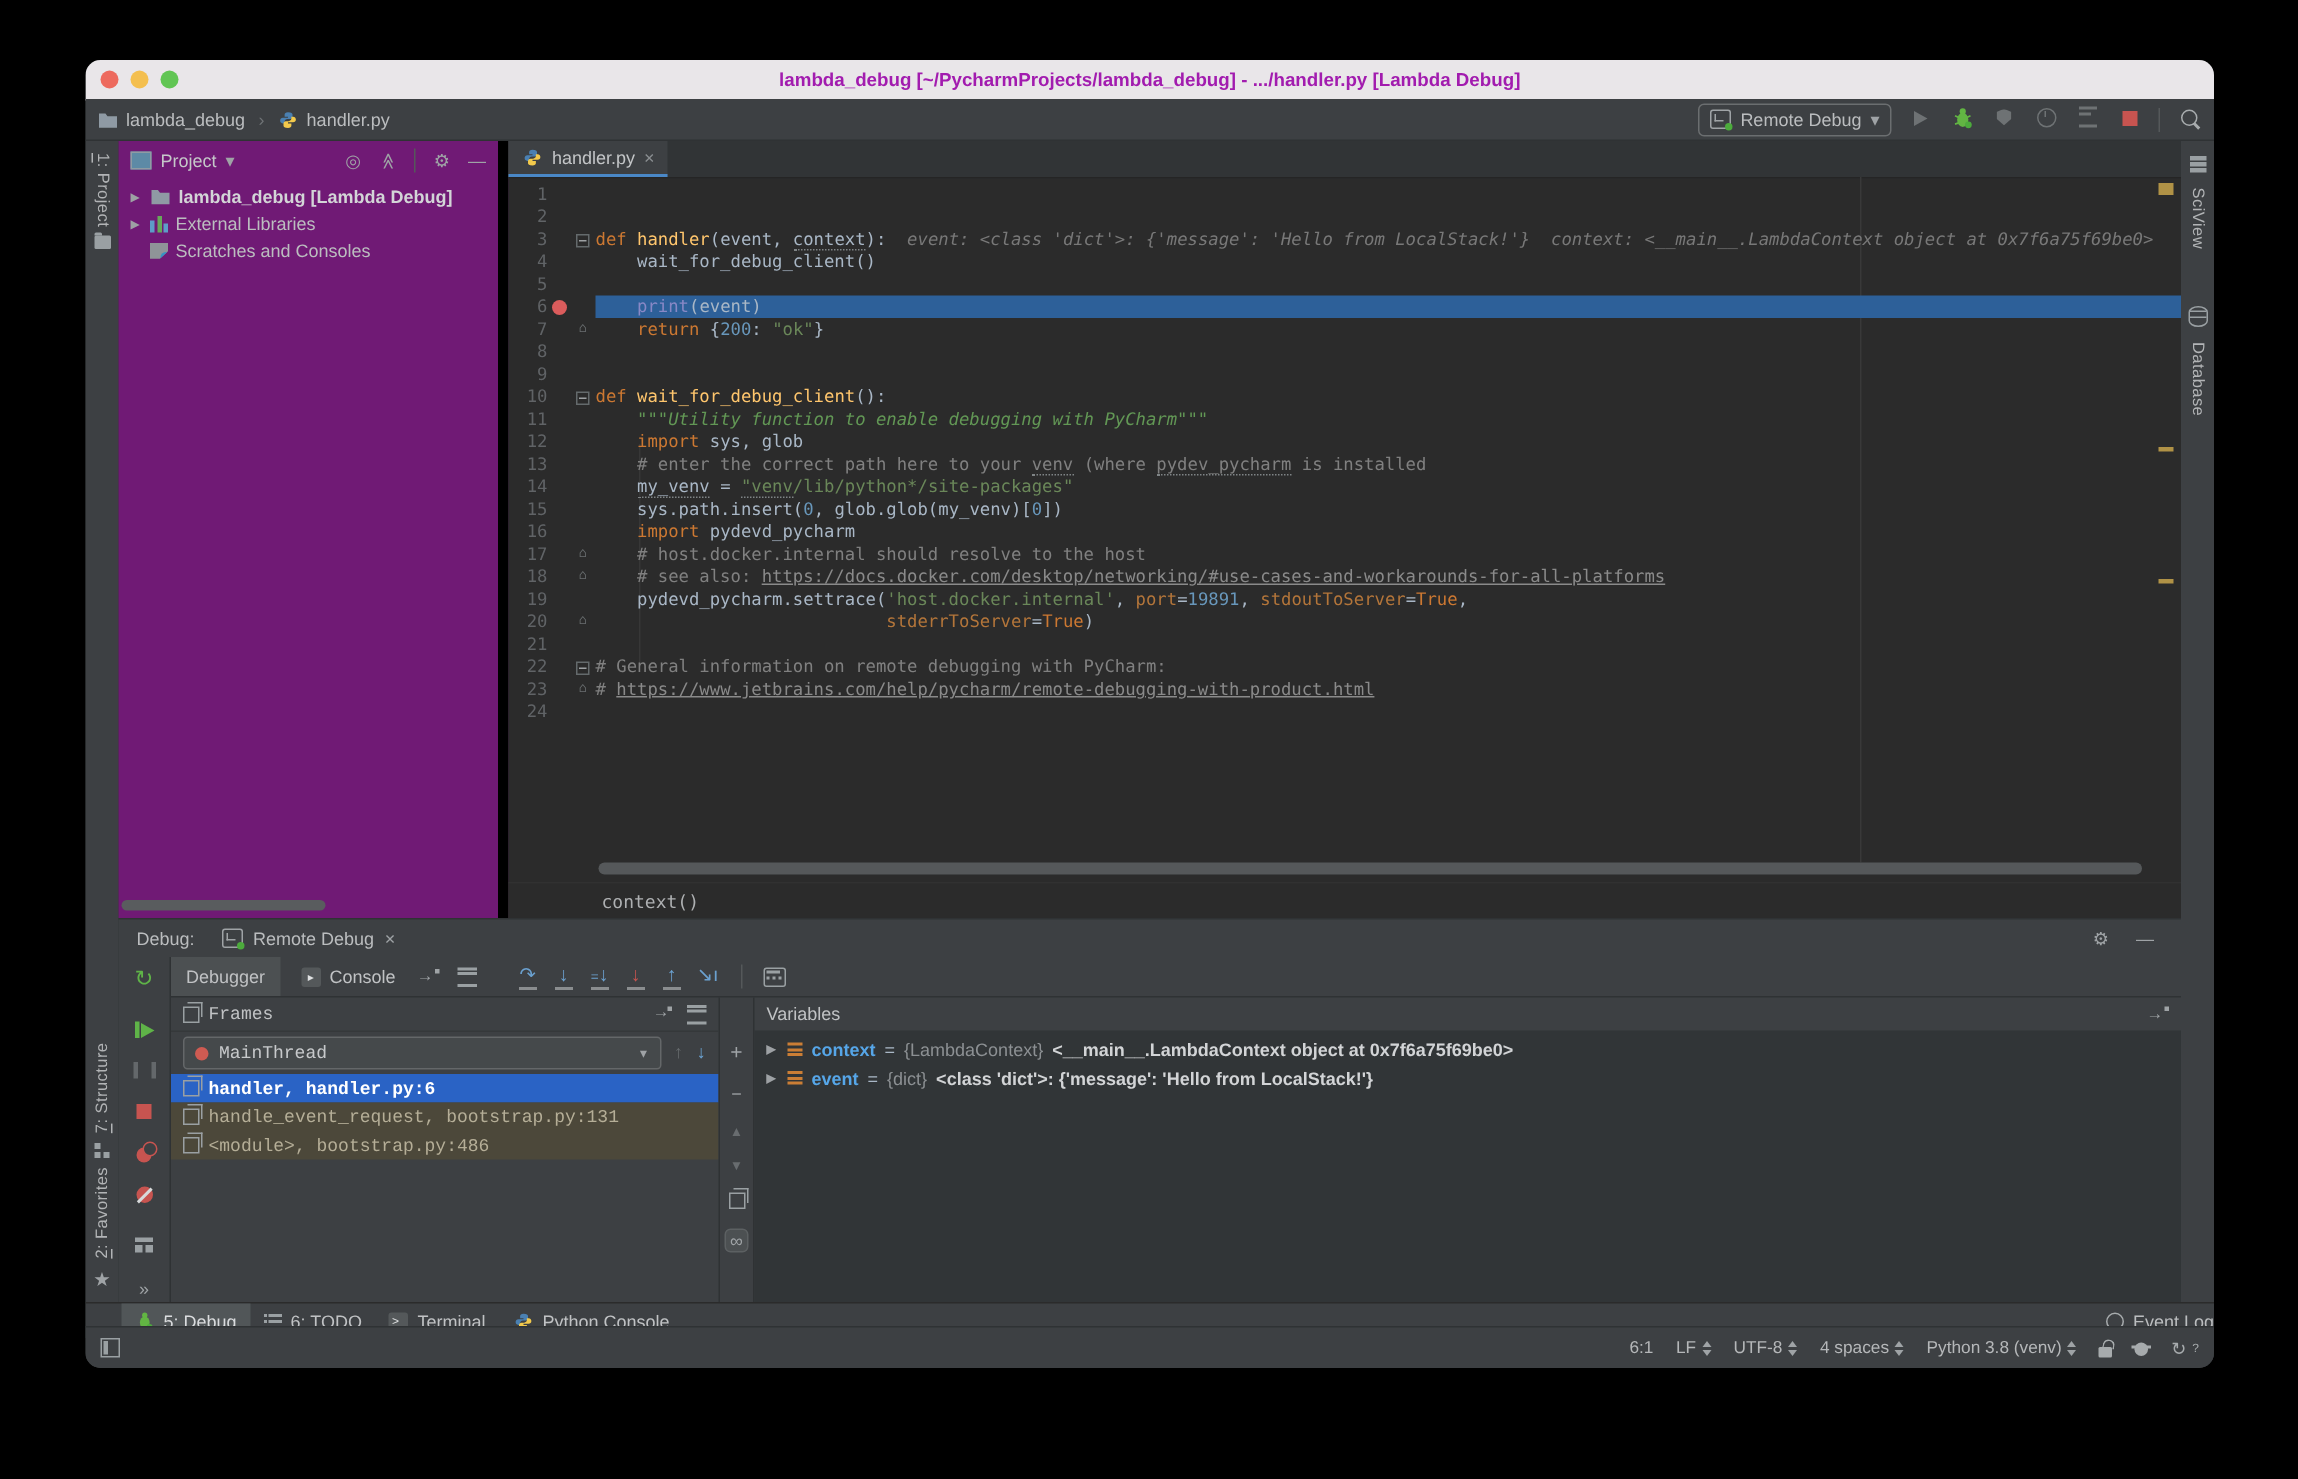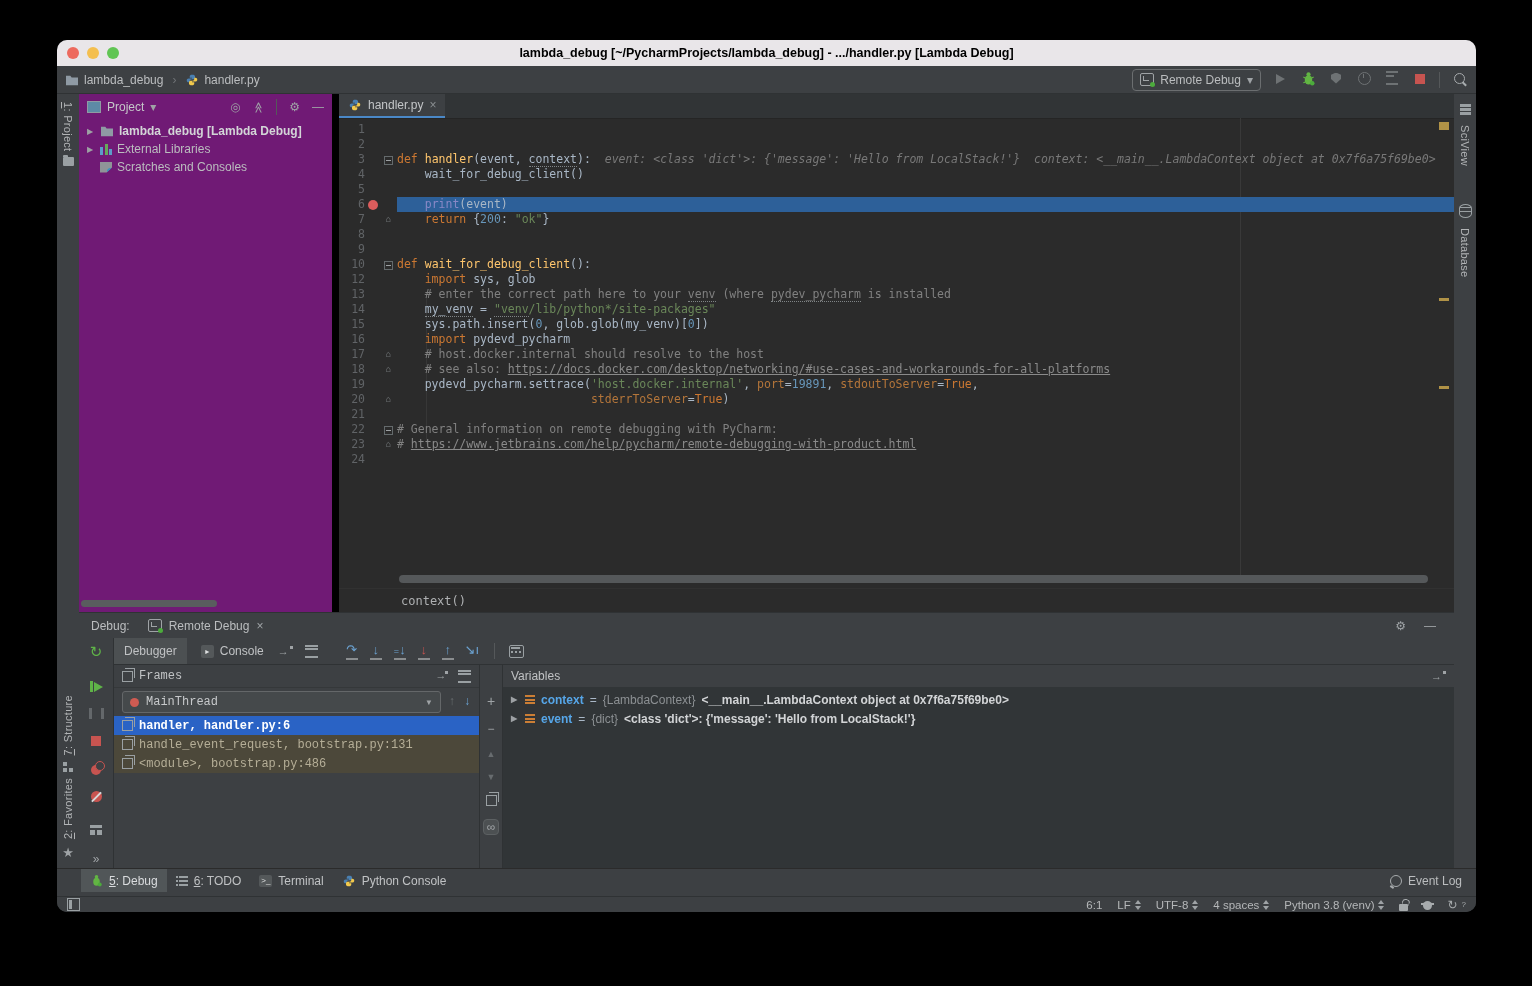--- a/index.html
+++ b/index.html
@@ -2,21 +2,21 @@
 <html><head>
 <meta charset="utf-8">
 <style>
   html,body{margin:0;padding:0;background:#000;width:1532px;height:986px;overflow:hidden;
     font-family:"Liberation Sans",sans-serif;-webkit-font-smoothing:antialiased;}
   .win{position:absolute;left:57px;top:40px;width:1419px;height:872px;background:#3d4043;
     border-radius:10px;overflow:hidden;font-size:12px;color:#bbbdbf;}
   
   .titlebar{position:absolute;top:0;left:0;right:0;height:26px;background:#e9e6e9;
     border-bottom:1px solid #c7c4c7;display:flex;align-items:center;justify-content:center;}
-  .title-text{font-size:12.5px;font-weight:bold;color:#000000;}
+  .title-text{font-size:12.5px;font-weight:bold;color:#a21caf;}
   .lights{position:absolute;left:10px;top:7px;display:flex;gap:8px;}
   .light{width:12px;height:12px;border-radius:50%;}
   
   .navbar{position:absolute;top:26px;left:0;right:0;height:28px;background:#3d4043;
     border-bottom:1px solid #2f3234;display:flex;align-items:center;padding:0 8px;box-sizing:border-box;}
   .crumb{display:flex;align-items:center;gap:5px;color:#bbbdbf;}
   .crumb-sep{color:#6f7376;margin:0 4px;}
   .nav-right{margin-left:auto;display:flex;align-items:center;gap:10px;}
   .runconfig{display:flex;align-items:center;gap:6px;border:1px solid #6b6e70;border-radius:4px;
     height:20px;padding:0 7px;}
@@ -181,24 +181,24 @@
     linear-gradient(#cb7e35,#cb7e35) 0 3.5px/10px 2px no-repeat,
     linear-gradient(#cb7e35,#cb7e35) 0 7px/10px 2px no-repeat;flex:none;}
   .vname{color:#56a6e8;} .veq{color:#a9b7c6;font-weight:400;} .vtype{color:#8c9093;font-weight:400;}
   .vval{color:#d2d4d6;}
   
   .bottombar{position:absolute;left:0;right:0;bottom:20px;height:24px;background:#3d4043;
     border-top:1px solid #2b2b2b;display:flex;align-items:center;padding-left:24px;box-sizing:border-box;}
   .btab{height:100%;display:flex;align-items:center;gap:6px;padding:0 9px;color:#c0c2c4;}
   .btab.active{background:#515658;color:#dadcde;}
   .btab u{text-decoration:underline;}
-  .bb-right{margin-left:auto;display:flex;align-items:center;gap:6px;padding-right:14px;}
+  .bb-right{margin-left:auto;display:flex;align-items:center;gap:6px;}
   .balloon{width:10px;height:10px;border:1.5px solid #a7abad;border-radius:50%;position:relative;}
   .balloon::after{content:"";position:absolute;left:-1px;bottom:-2px;width:4px;height:2px;background:#a7abad;transform:rotate(35deg);}
-  .statusbar{position:absolute;left:0;right:0;bottom:0;height:16px;background:#3d4043;
+  .statusbar{position:absolute;left:0;right:0;bottom:0;height:28px;background:#3d4043;
     border-top:1px solid #2f3234;display:flex;align-items:center;padding:0 10px;box-sizing:border-box;
     font-size:11.5px;color:#b5b7b9;}
   .sb-right{margin-left:auto;display:flex;align-items:center;gap:15px;}
   .sb-item{display:flex;align-items:center;gap:4px;}
   .ud{display:inline-flex;flex-direction:column;gap:2px;}
   .ud i{display:block;width:0;height:0;border-left:3.5px solid transparent;border-right:3.5px solid transparent;}
   .ud .u1{border-bottom:4px solid #9fa3a6;} .ud .d1{border-top:4px solid #9fa3a6;}
   .twtoggle{width:11px;height:11px;border:1.4px solid #9aa0a3;position:relative;}
   .twtoggle::after{content:"";position:absolute;left:1px;top:1px;bottom:1px;width:3px;background:#9aa0a3;}
   .ic-lock{width:9px;height:7px;background:#a7abad;border-radius:1px;position:relative;margin-top:5px;}
@@ -340,20 +340,21 @@
           <div class="code-line"><span class="ln">1</span><span class="mark"></span><span class="fold"></span><span class="codetxt"></span></div>
           <div class="code-line"><span class="ln">2</span><span class="mark"></span><span class="fold"></span><span class="codetxt"></span></div>
           <div class="code-line"><span class="ln">3</span><span class="mark"></span><span class="fold"><span class="fold-open"></span></span><span class="codetxt"><span class="tok-k">def </span><span class="tok-f">handler</span><span class="tok-p">(event, </span><span class="tok-w">context</span><span class="tok-p">):</span><span class="tok-h">  event: &lt;class 'dict'&gt;: {'message': 'Hello from LocalStack!'}  context: &lt;__main__.LambdaContext object at 0x7f6a75f69be0&gt;</span></span></div>
           <div class="code-line"><span class="ln">4</span><span class="mark"></span><span class="fold"></span><span class="codetxt"><span class="tok-p">    wait_for_debug_client()</span></span></div>
           <div class="code-line"><span class="ln">5</span><span class="mark"></span><span class="fold"></span><span class="codetxt"></span></div>
           <div class="code-line hl"><span class="ln">6</span><span class="mark"><span class="bp-dot"></span></span><span class="fold"></span><span class="codetxt"><span class="tok-p">    </span><span class="tok-b">print</span><span class="tok-p">(event)</span></span></div>
           <div class="code-line"><span class="ln">7</span><span class="mark"></span><span class="fold">⌂</span><span class="codetxt"><span class="tok-p">    </span><span class="tok-k">return</span><span class="tok-p"> {</span><span class="tok-n2">200</span><span class="tok-p">: </span><span class="tok-s">"ok"</span><span class="tok-p">}</span></span></div>
           <div class="code-line"><span class="ln">8</span><span class="mark"></span><span class="fold"></span><span class="codetxt"></span></div>
           <div class="code-line"><span class="ln">9</span><span class="mark"></span><span class="fold"></span><span class="codetxt"></span></div>
           <div class="code-line"><span class="ln">10</span><span class="mark"></span><span class="fold"><span class="fold-open"></span></span><span class="codetxt"><span class="tok-k">def </span><span class="tok-f">wait_for_debug_client</span><span class="tok-p">():</span></span></div>
+          <div class="code-line"><span class="ln">11</span><span class="mark"></span><span class="fold"></span><span class="codetxt"><span class="tok-d">    """Utility function to enable debugging with PyCharm"""</span></span></div>
           <div class="code-line"><span class="ln">12</span><span class="mark"></span><span class="fold"></span><span class="codetxt"><span class="tok-k">    import </span><span class="tok-p">sys, glob</span></span></div>
           <div class="code-line"><span class="ln">13</span><span class="mark"></span><span class="fold"></span><span class="codetxt"><span class="tok-c">    # enter the correct path here to your </span><span class="tok-cw">venv</span><span class="tok-c"> (where </span><span class="tok-cw">pydev_pycharm</span><span class="tok-c"> is installed</span></span></div>
           <div class="code-line"><span class="ln">14</span><span class="mark"></span><span class="fold"></span><span class="codetxt"><span class="tok-p">    </span><span class="tok-w">my_venv</span><span class="tok-p"> = </span><span class="tok-sw">"venv</span><span class="tok-s">/lib/python*/site-packages"</span></span></div>
           <div class="code-line"><span class="ln">15</span><span class="mark"></span><span class="fold"></span><span class="codetxt"><span class="tok-p">    sys.path.insert(</span><span class="tok-n2">0</span><span class="tok-p">, glob.glob(my_venv)[</span><span class="tok-n2">0</span><span class="tok-p">])</span></span></div>
           <div class="code-line"><span class="ln">16</span><span class="mark"></span><span class="fold"></span><span class="codetxt"><span class="tok-k">    import </span><span class="tok-p">pydevd_pycharm</span></span></div>
           <div class="code-line"><span class="ln">17</span><span class="mark"></span><span class="fold">⌂</span><span class="codetxt"><span class="tok-c">    # host.docker.internal should resolve to the host</span></span></div>
           <div class="code-line"><span class="ln">18</span><span class="mark"></span><span class="fold">⌂</span><span class="codetxt"><span class="tok-c">    # see also: </span><span class="tok-u">https://docs.docker.com/desktop/networking/#use-cases-and-workarounds-for-all-platforms</span></span></div>
           <div class="code-line"><span class="ln">19</span><span class="mark"></span><span class="fold"></span><span class="codetxt"><span class="tok-p">    pydevd_pycharm.settrace(</span><span class="tok-s">'host.docker.internal'</span><span class="tok-p">, </span><span class="tok-a">port</span><span class="tok-p">=</span><span class="tok-n2">19891</span><span class="tok-p">, </span><span class="tok-a">stdoutToServer</span><span class="tok-p">=</span><span class="tok-k">True</span><span class="tok-p">,</span></span></div>
           <div class="code-line"><span class="ln">20</span><span class="mark"></span><span class="fold">⌂</span><span class="codetxt"><span class="tok-p">                            </span><span class="tok-a">stderrToServer</span><span class="tok-p">=</span><span class="tok-k">True</span><span class="tok-p">)</span></span></div>
           <div class="code-line"><span class="ln">21</span><span class="mark"></span><span class="fold"></span><span class="codetxt"></span></div>

